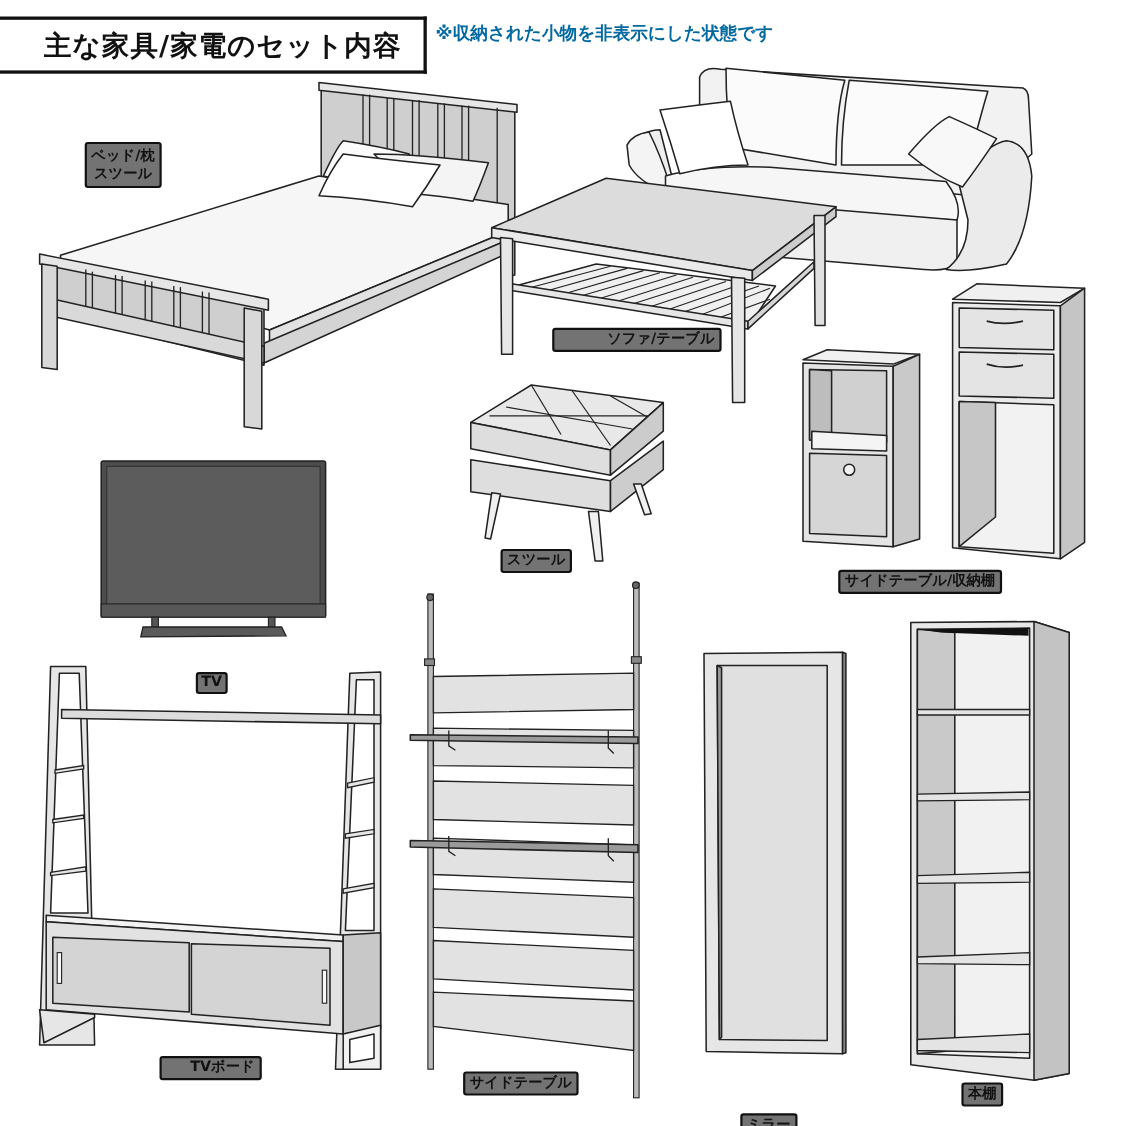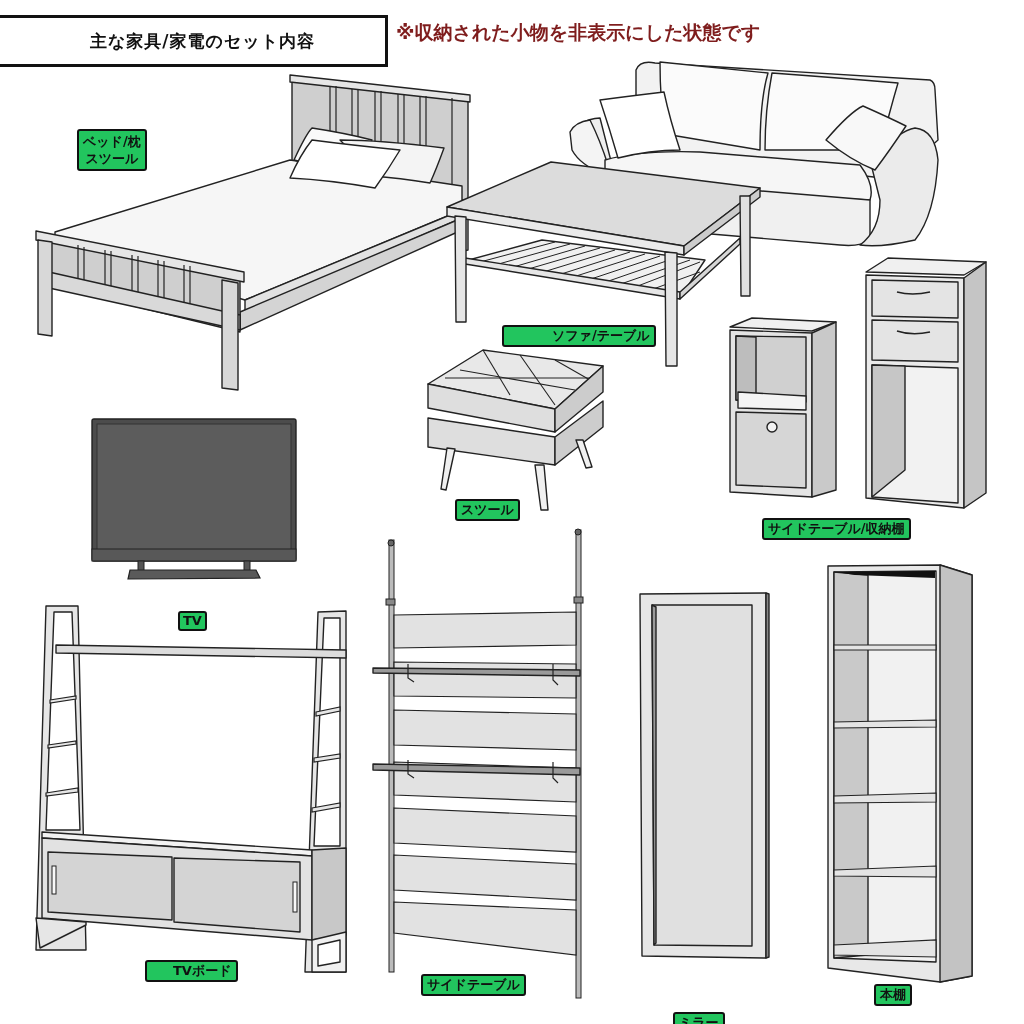--- a/index.html
+++ b/index.html
@@ -1,20 +1,20 @@
 <!DOCTYPE html>
 <html><head>
 <meta charset="utf-8">
 <style>
   html, body { margin:0; padding:0; background:#ffffff; }
   body { width:1024px; height:1024px; position:relative; overflow:hidden; font-family:"DejaVu Sans", sans-serif; }
   .title-box { position:absolute; left:0; top:15px; width:388px; height:52px; border:3px solid #111; border-left:none; background:#fff; box-sizing:border-box; display:flex; align-items:center; justify-content:center; }
-  .title-text { font-family:"DejaVu Sans", sans-serif; font-weight:bold; font-size:17px; color:#111; letter-spacing:1px; padding-left:20px; }
-  .note { position:absolute; left:396px; top:20px; font-size:19px; font-weight:bold; color:#7f1d1d; font-family:"DejaVu Sans", sans-serif; }
-  .label { position:absolute; border:2.5px solid #111; border-radius:3px; background:#22c55e; padding:1px 4px; font-size:13px; font-weight:bold; color:#111; line-height:16px; white-space:nowrap; font-family:"DejaVu Serif", serif; text-align:center; }
+  .title-text { font-family:"DejaVu Sans", sans-serif; font-weight:bold; font-size:25px; color:#111; letter-spacing:1px; padding-left:20px; }
+  .note { position:absolute; left:396px; top:20px; font-size:16px; font-weight:bold; color:#0369a1; font-family:"DejaVu Sans", sans-serif; }
+  .label { position:absolute; border:2.5px solid #111; border-radius:3px; background:#737373; padding:1px 4px; font-size:13px; font-weight:bold; color:#111; line-height:16px; white-space:nowrap; font-family:"DejaVu Serif", serif; text-align:center; }
   .label.sans { font-family:"DejaVu Sans", sans-serif;padding-left:26px; }
   svg.art { position:absolute; left:0; top:0; width:1024px; height:1024px; }
   .s { stroke:#222; stroke-width:1.4; stroke-linejoin:round; }
 </style>
 </head>
 <body>
 
 <div class="title-box">
   <span class="title-text">主な家具/家電のセット内容</span>
 </div>
@@ -248,20 +248,20 @@
       <polygon points="834,870 936,866 936,877 834,876"></polygon>
       <polygon points="834,945 936,940 936,957 834,955"></polygon>
     </g>
   </g>
 </svg>
 
 <div class="label" style="left:77px; top:129px; padding:2px 4px; line-height:17px;">
   <div>ベッド/枕</div>
   <div>スツール</div>
 </div>
-<div class="label" style="left:502px; top:325px;padding-left:48px;">ソファ/テーブル</div>
+<div class="label" style="left:502px; top:298px;padding-left:48px;">ソファ/テーブル</div>
 <div class="label" style="left:455px; top:499px;">スツール</div>
 <div class="label" style="left:762px; top:518px;">サイドテーブル/収納棚</div>
 <div class="label sans" style="left:178px; top:595px; padding:0 3px;margin-top:16px;">TV</div>
 <div class="label sans" style="left:145px; top:960px;">TVボード</div>
 <div class="label" style="left:421px; top:974px;">サイドテーブル</div>
 <div class="label" style="left:673px; top:974px;margin-top:38px;">ミラー</div>
 <div class="label" style="left:874px; top:984px;">本棚</div>
 
 </body></html>

